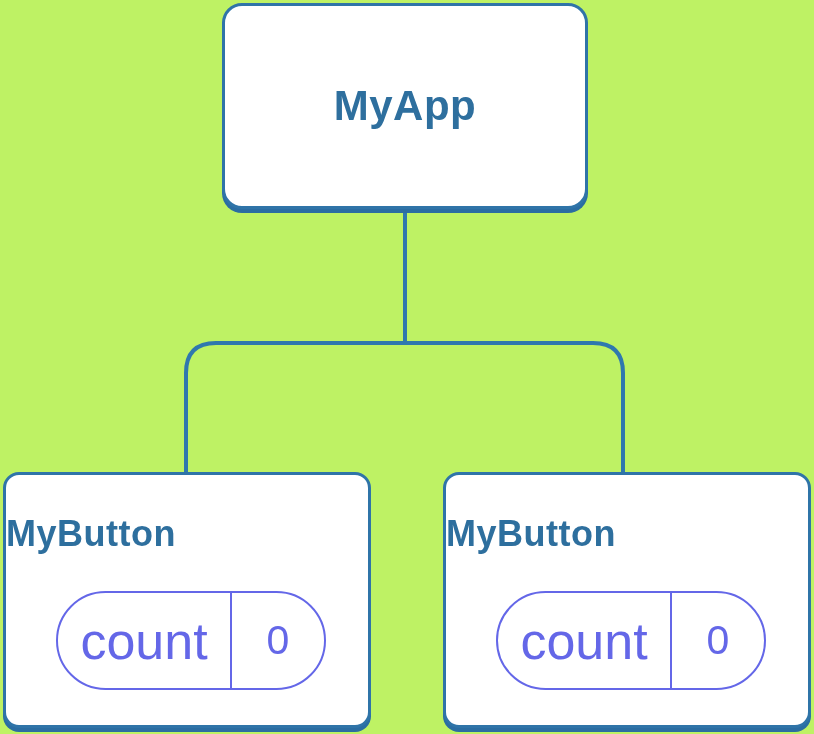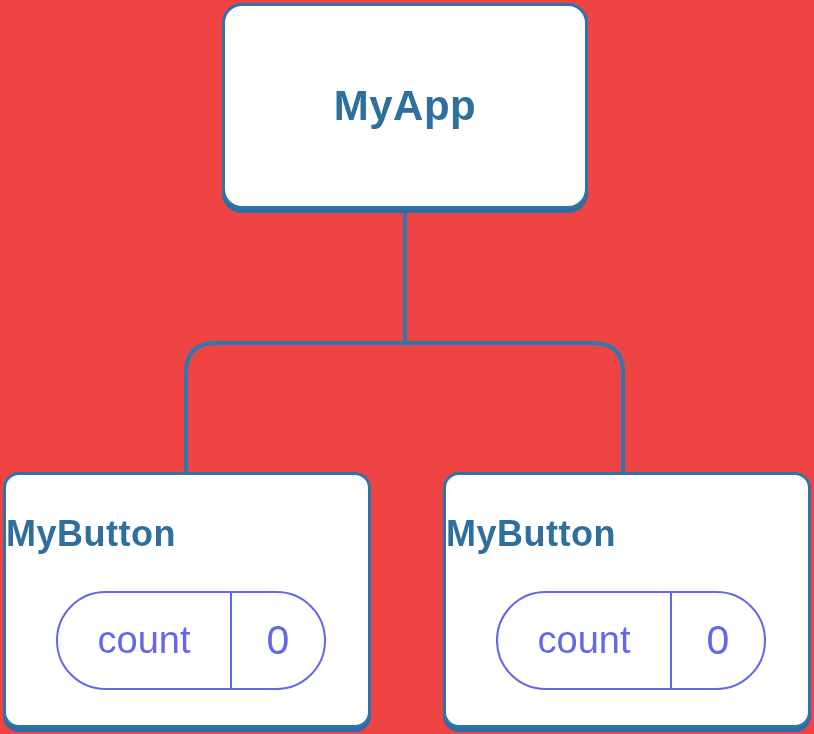--- a/index.html
+++ b/index.html
@@ -8,21 +8,21 @@
     width: 814px;
     height: 734px;
     overflow: hidden;
     background: #4C6A74;
     font-family: "Liberation Sans", sans-serif;
   }
   .stage {
     position: relative;
     width: 814px;
     height: 734px;
-    background: #ef4444;
+    background: #bef264;
   }
   .connectors {
     position: absolute;
     left: 0;
     top: 0;
     pointer-events: none;
   }
   .card {
     position: absolute;
     background: #FFFFFF;
@@ -79,21 +79,21 @@
     overflow: hidden;
     background: #FFFFFF;
   }
   .state-key {
     width: 174px;
     box-sizing: border-box;
     border-right: 2.5px solid #6467E8;
     display: flex;
     align-items: center;
     justify-content: center;
-    font-size: 38px;
+    font-size: 52px;
     color: #6467E8;
   }
   .state-value {
     flex: 1;
     display: flex;
     align-items: center;
     justify-content: center;
     font-size: 41px;
     color: #6467E8;
   }

